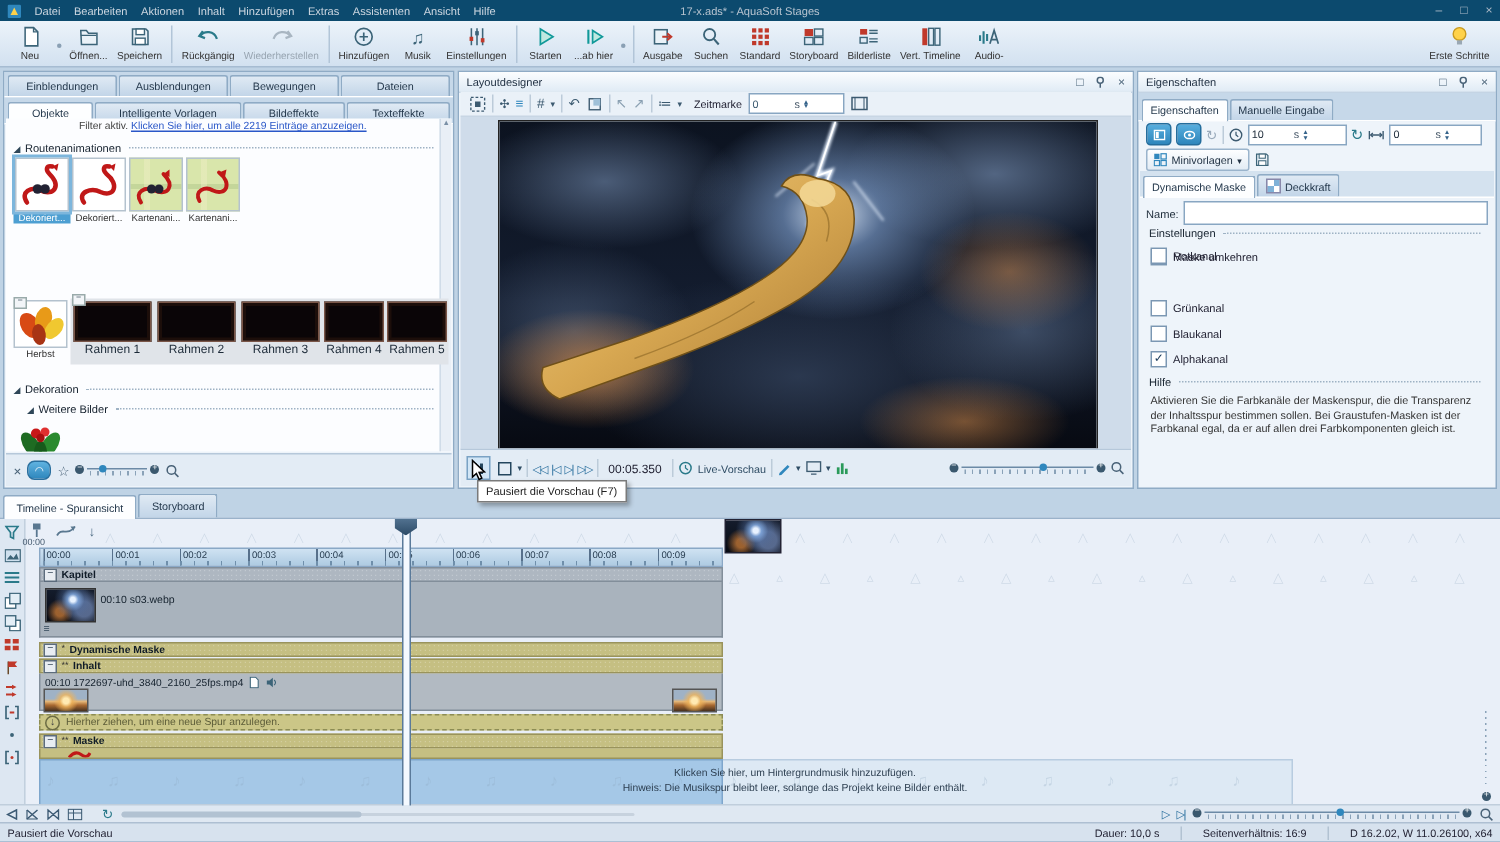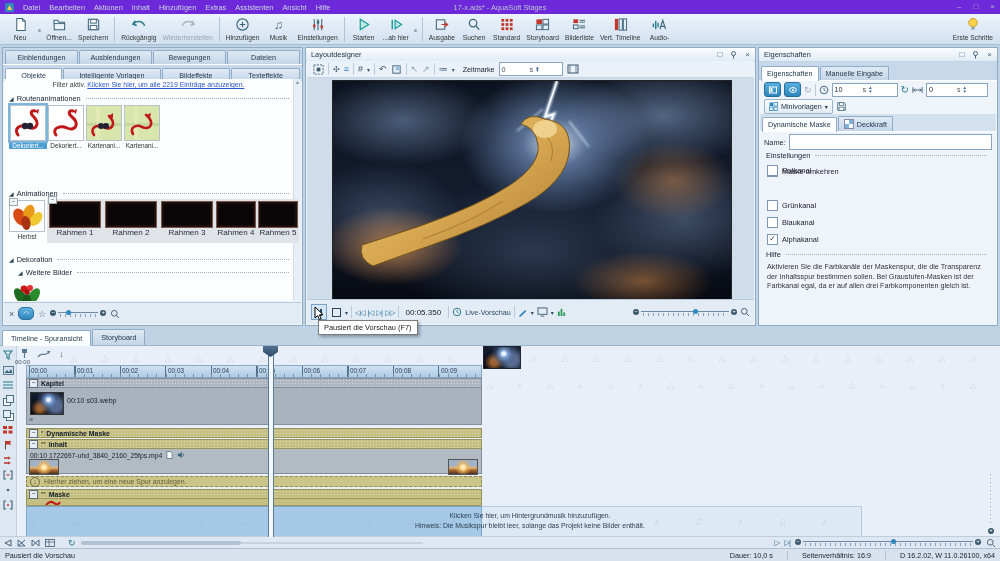--- a/index.html
+++ b/index.html
@@ -3,21 +3,21 @@
 <meta charset="utf-8">
 <style>
   html,body{margin:0;padding:0;background:#8fa8bf;}
   #app{position:relative;width:1000px;height:561px;overflow:hidden;background:#bfd3e5;
        font-family:"Liberation Sans",sans-serif;font-size:8px;color:#1c2a38;
        -webkit-font-smoothing:antialiased;}
   .abs{position:absolute;}
   svg{display:block;}
 
   
-  .titlebar{position:absolute;top:0;left:0;width:1000px;height:14px;background:#6d28d9;
+  .titlebar{position:absolute;top:0;left:0;width:1000px;height:14px;background:#0c4a6e;
             display:flex;align-items:center;gap:9px;padding:0 5px;box-sizing:border-box;
             color:#cdd7e1;font-size:7.4px;}
   .menu-item{cursor:default;}
   .tb-title{position:absolute;left:300px;width:400px;text-align:center;color:#b9c5d1;pointer-events:none;}
   .winbtns{margin-left:auto;display:flex;gap:12px;color:#aebbc8;font-size:8px;z-index:2;}
 
   
   .toolbar{position:absolute;top:14px;left:0;width:1000px;height:31px;box-sizing:border-box;
            background:linear-gradient(#ecf3fa,#d2e1f0);border-bottom:1px solid #a6bcd2;
            display:flex;align-items:flex-start;padding:2px 4px 0;}
@@ -439,24 +439,20 @@
       <div class="thumb" style="left:119px;top:26px;">
         <div class="timg map">
           <svg width="34" height="34" viewBox="0 0 34 34">
               <path d="M8 28 C4 21 12 18 17 21 C26 25 30 16 21 9" fill="none" stroke="#c01818" stroke-width="2.6" stroke-linecap="round"></path>
               <path d="M21 9 l5 -2 -1 5z" fill="#c01818"></path>
             </svg>
         </div>
         <div class="tlbl">Kartenani...</div>
       </div>
 
-      <div class="sec" style="top:110px;">
-        <span class="tri">◢</span>
-        <span>Animationen</span>
-      </div>
       <div class="rahmen-strip" style="left:43px;top:120px;width:252px;height:44px;"></div>
       <div class="thumb" style="left:4px;top:121px;">
         <span class="badge">−</span>
         <div class="timg" style="height:30px;">
           <svg width="34" height="30" viewBox="0 0 34 30">
               <ellipse cx="10" cy="16" rx="6" ry="9" fill="#d84a14" transform="rotate(-30 10 16)"></ellipse>
               <ellipse cx="19" cy="12" rx="5.5" ry="8.5" fill="#e89a18" transform="rotate(15 19 12)"></ellipse>
               <ellipse cx="26" cy="18" rx="5" ry="8" fill="#f0c830" transform="rotate(40 26 18)"></ellipse>
               <ellipse cx="16" cy="22" rx="4.5" ry="7" fill="#a83414" transform="rotate(-10 16 22)"></ellipse>
             </svg>

